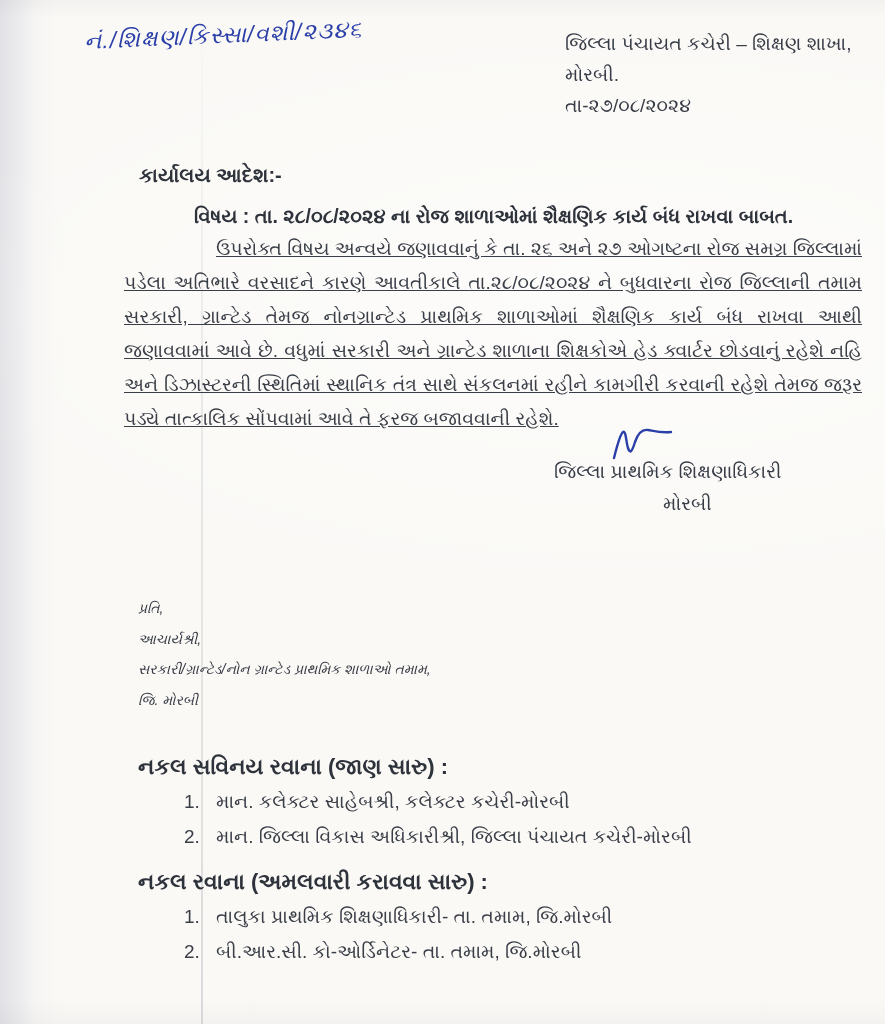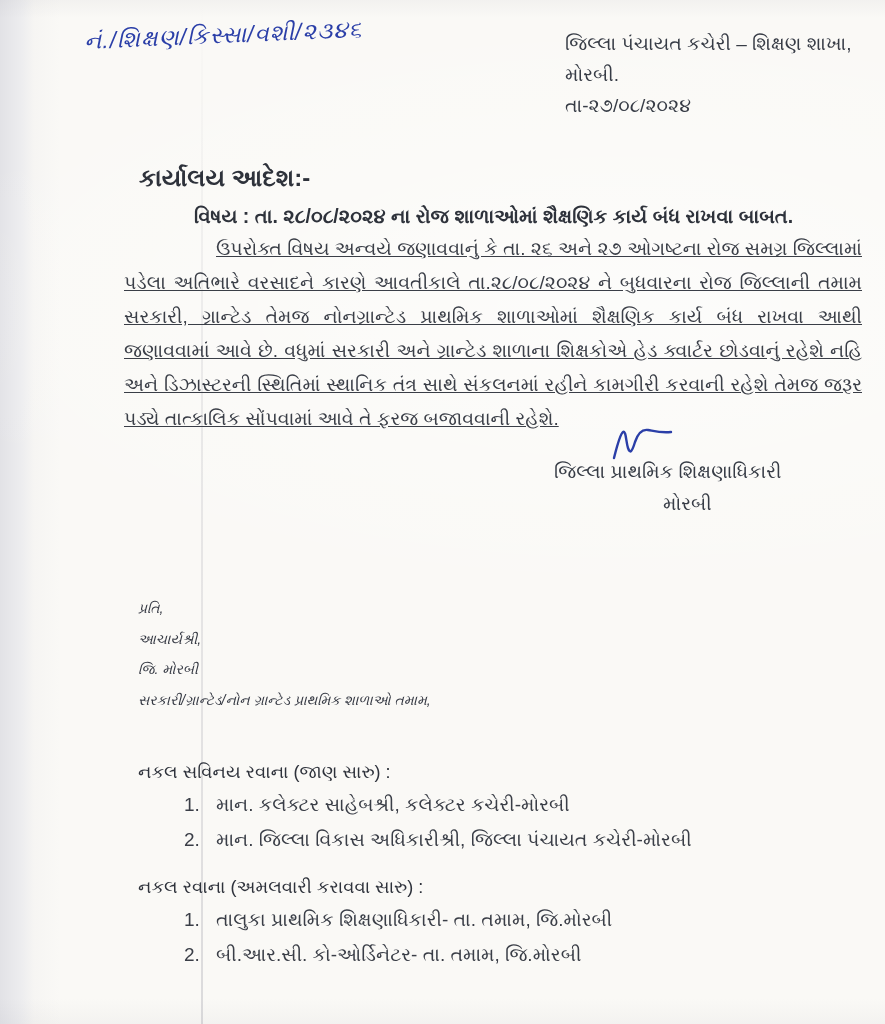--- a/index.html
+++ b/index.html
@@ -43,42 +43,42 @@
     white-space:nowrap;
   }
   
   .office{
     left:565px;top:28px;width:300px;
     font-size:19px;line-height:31px;
     color:#373c46;
   }
   .order-heading{
     left:139px;top:164px;
-    font-weight:bold;font-size:24px;color:#2e323b;
+    font-weight:bold;font-size:20px;color:#2e323b;
   }
   .subject{
     left:194px;top:205px;width:670px;
     font-weight:bold;font-size:19.5px;color:#2e323b;
   }
   .body-par{
     left:124px;top:232px;width:738px;
     font-size:19px;line-height:34px;
     text-align:justify;text-indent:92px;
     color:#3a3e47;
     text-decoration:underline;
   }
   .sig-scribble{left:608px;top:426px;width:70px;height:38px;}
   .sig-designation{left:554px;top:461px;font-size:19px;color:#373c46;white-space:nowrap;}
   .sig-place{left:663px;top:493px;font-size:19px;color:#373c46;}
   .addressee{
     left:138px;top:593px;
     font-size:14px;line-height:30.5px;color:#363a44;font-style:italic;
   }
   .cc-block{left:138px;font-size:19px;color:#3a3e47;}
-  .cc-heading{font-weight:normal;font-size:18px;color:#2e323b;margin:12px 0 10px 0;}
+  .cc-heading{font-weight:bold;font-size:22px;color:#2e323b;margin:4px 0 10px 0;}
   .cc-list{margin:0;padding:0;list-style:none;}
   .cc-list li{display:flex;gap:12px;margin:0 0 11px 46px;line-height:24px;}
   .cc-num{min-width:20px;}
   .cc-info{top:750px;}
   .cc-action{top:865px;}
 </style>
 </head>
 <body>
 
 <div class="scan">
@@ -101,22 +101,22 @@
   <svg class="abs sig-scribble" viewBox="0 0 70 38" fill="none" xmlns="http://www.w3.org/2000/svg">
     <path d="M6 32 C9 20 12 8 15 6 C18 4 18 16 20 22 C22 28 24 26 27 16 C30 7 34 3 40 4 C46 5 52 7 63 6" stroke="#2b3fa8" stroke-width="2.4" stroke-linecap="round" fill="none"></path>
   </svg>
 
   <div class="abs sig-designation">જિલ્લા પ્રાથમિક શિક્ષણાધિકારી</div>
   <div class="abs sig-place">મોરબી</div>
 
   <div class="abs addressee">
     <div>પ્રતિ,</div>
     <div>આચાર્યશ્રી,</div>
+    <div>સરકારી/ગ્રાન્ટેડ/નોન ગ્રાન્ટેડ પ્રાથમિક શાળાઓ તમામ,</div>
     <div>જિ. મોરબી</div>
-    <div>સરકારી/ગ્રાન્ટેડ/નોન ગ્રાન્ટેડ પ્રાથમિક શાળાઓ તમામ,</div>
   </div>
 
   <div class="abs cc-block cc-info">
     <div class="cc-heading">નકલ સવિનય રવાના (જાણ સારુ) :</div>
     <ul class="cc-list">
       <li>
         <span class="cc-num">1.</span>
         <span>માન. કલેક્ટર સાહેબશ્રી, કલેક્ટર કચેરી-મોરબી</span>
       </li>
       <li>

